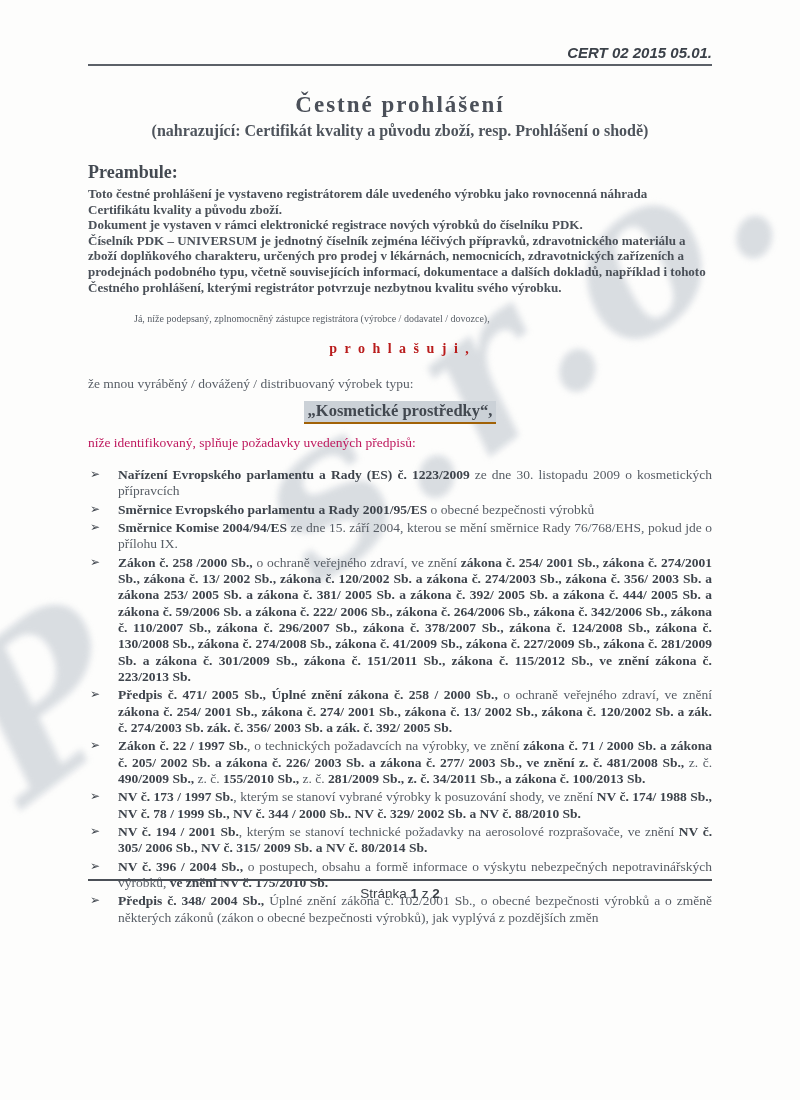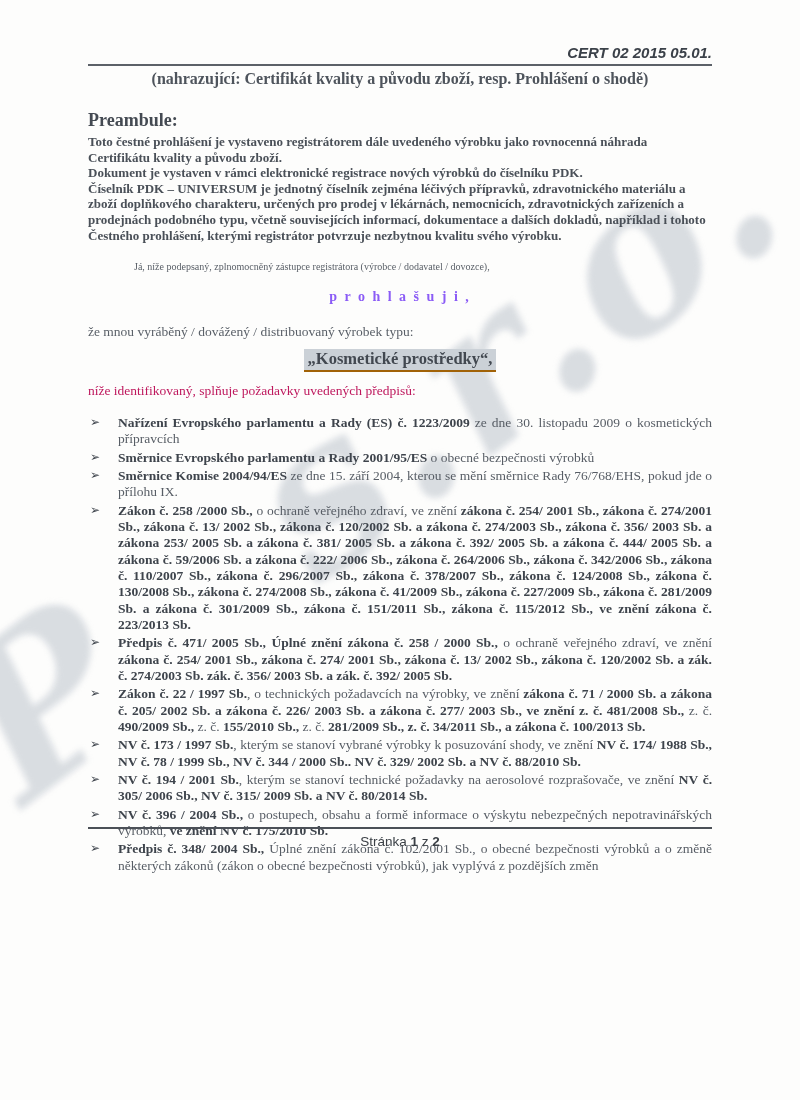--- a/index.html
+++ b/index.html
@@ -58,21 +58,21 @@
   }
   .preamble-paras{margin-top:3px;}
   .preamble-paras .para{
     font-size:13px;font-weight:bold;line-height:1.2;
     color:#4a5058;text-align:left;
   }
   
   .decl-intro{margin-top:18px;padding-left:46px;font-size:10px;color:#585e66;}
   .decl-verb{
     margin-top:17px;text-align:center;
-    font-size:14px;font-weight:bold;letter-spacing:2px;color:#8b5cf6;
+    font-size:14px;font-weight:bold;letter-spacing:2px;color:#b91c1c;
   }
   .decl-product-intro{margin-top:19px;font-size:13.5px;color:#5a6068;}
   .decl-product-line{margin-top:9px;text-align:center;}
   .decl-product{
     display:inline-block;
     font-size:16.5px;font-weight:bold;color:#424850;
     background:#cbd1d7;
     padding:0 4px 1px 4px;
     border-bottom:2px solid #a16207;
   }
@@ -111,20 +111,21 @@
 
   <div class="watermark">P s.r.o.</div>
 
   <div class="content">
 
     <div class="hdr">
       <div class="hdr-ref">CERT 02 2015 05.01.</div>
       <div class="hdr-rule"></div>
     </div>
 
+    <div class="title">Čestné prohlášení</div>
     <div class="subtitle">(nahrazující: Certifikát kvality a původu zboží, resp. Prohlášení o shodě)</div>
 
     <div class="body-col">
 
       <div class="preamble-head">Preambule:</div>
       <div class="preamble-paras" id="preamble-paras">
           <div class="para">Toto čestné prohlášení je vystaveno registrátorem dále uvedeného výrobku jako rovnocenná náhrada Certifikátu kvality a původu zboží.</div>
           <div class="para">Dokument je vystaven v rámci elektronické registrace nových výrobků do číselníku PDK.</div>
           <div class="para">Číselník PDK – UNIVERSUM je jednotný číselník zejména léčivých přípravků, zdravotnického materiálu a zboží doplňkového charakteru, určených pro prodej v lékárnách, nemocnicích, zdravotnických zařízeních a prodejnách podobného typu, včetně souvisejících informací, dokumentace a dalších dokladů, například i tohoto Čestného prohlášení, kterými registrátor potvrzuje nezbytnou kvalitu svého výrobku.</div>
         </div>

